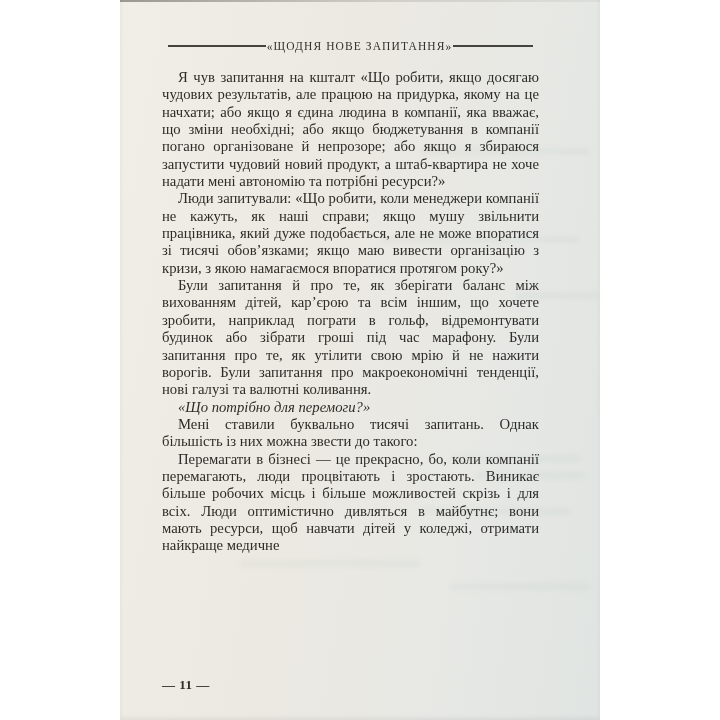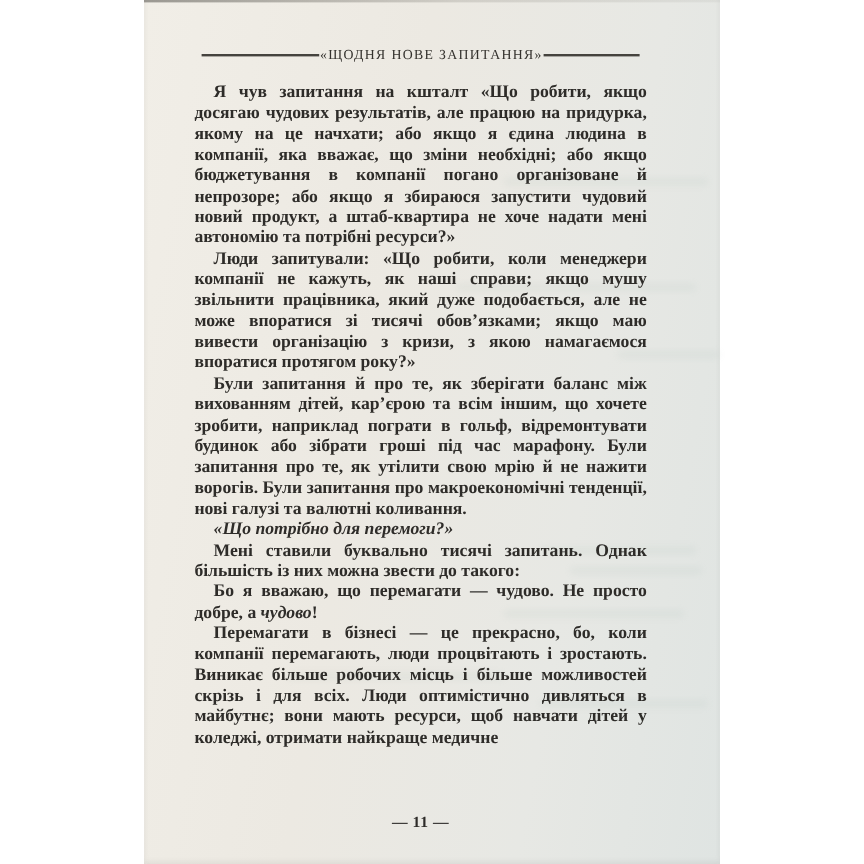--- a/index.html
+++ b/index.html
@@ -48,27 +48,27 @@
   .body-text {
     position: absolute;
     left: 42px; top: 69px; width: 377px;
     font-size: 14.7px;
     line-height: 17.35px;
     color: #2e2c29;
     text-align: justify;
     text-rendering: optimizeLegibility;
   }
   .para { margin: 0; }
-  .para.indent { text-indent: 16px; font-weight: bold; }
+  .para.indent { text-indent: 16px; }
   .it { font-style: italic; }
   
   .page-number {
     position: absolute;
     left: 42px; top: 677px; width: 377px;
-    text-align: center;
+    text-align: left;
     font-size: 13px;
     font-weight: bold;
     letter-spacing: .5px;
     color: #2e2c29;
   }
   
   .ghost {
     position: absolute;
     height: 7px;
     border-radius: 3px;
@@ -106,20 +106,19 @@
       <span class="head-label">«ЩОДНЯ НОВЕ ЗАПИТАННЯ»</span>
       <span class="rule rule-right"></span>
     </div>
 
     <div class="body-text" id="paragraphs">
         <p class="para indent"><span>Я чув запитання на кшталт «Що робити, якщо досягаю чудових результатів, але працюю на придурка, якому на це начхати; або якщо я єдина людина в компанії, яка вважає, що зміни необхідні; або якщо бюджетування в компанії погано організоване й непрозоре; або якщо я збираюся запустити чудовий новий продукт, а штаб-квартира не хоче надати мені автономію та потрібні ресурси?»</span></p>
         <p class="para indent"><span>Люди запитували: «Що робити, коли менеджери компанії не кажуть, як наші справи; якщо мушу звільнити працівника, який дуже подобається, але не може впоратися зі тисячі обов’язками; якщо маю вивести організацію з кризи, з якою намагаємося впоратися протягом року?»</span></p>
         <p class="para indent"><span>Були запитання й про те, як зберігати баланс між вихованням дітей, кар’єрою та всім іншим, що хочете зробити, наприклад пограти в гольф, відремонтувати будинок або зібрати гроші під час марафону. Були запитання про те, як утілити свою мрію й не нажити ворогів. Були запитання про макроекономічні тенденції, нові галузі та валютні коливання.</span></p>
         <p class="para indent"><span class="it">«Що потрібно для перемоги?»</span></p>
         <p class="para indent"><span>Мені ставили буквально тисячі запитань. Однак більшість із них можна звести до такого:</span></p>
-        <p class="para indent"><span>Бо я вважаю, що перемагати — чудово. Не просто добре, а </span><span class="it">чудово</span><span>!</span></p>
         <p class="para indent"><span>Перемагати в бізнесі — це прекрасно, бо, коли компанії перемагають, люди процвітають і зростають. Виникає більше робочих місць і більше можливостей скрізь і для всіх. Люди оптимістично дивляться в майбутнє; вони мають ресурси, щоб навчати дітей у коледжі, отримати найкраще медичне</span></p>
       </div>
 
     <div class="page-number">— 11 —</div>
 
   </div>
 </div>
 
 </body></html>

